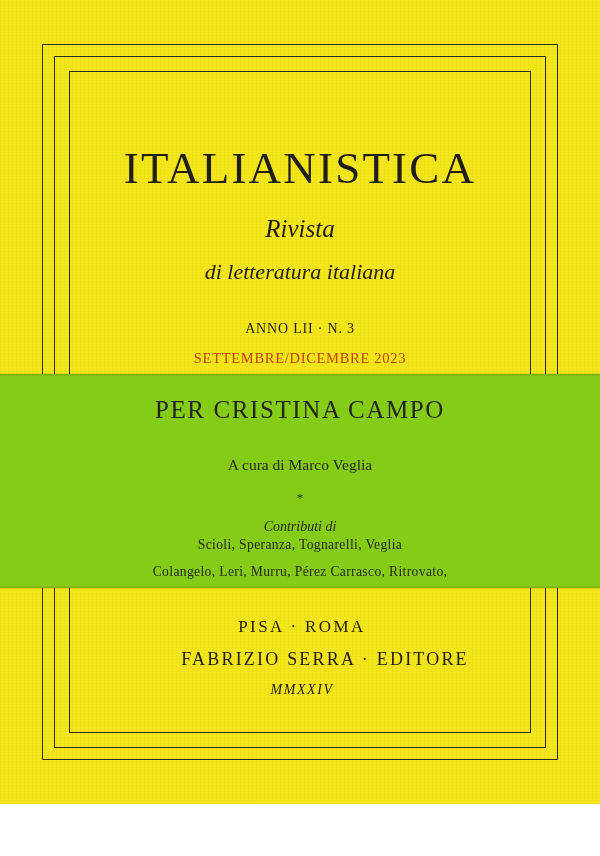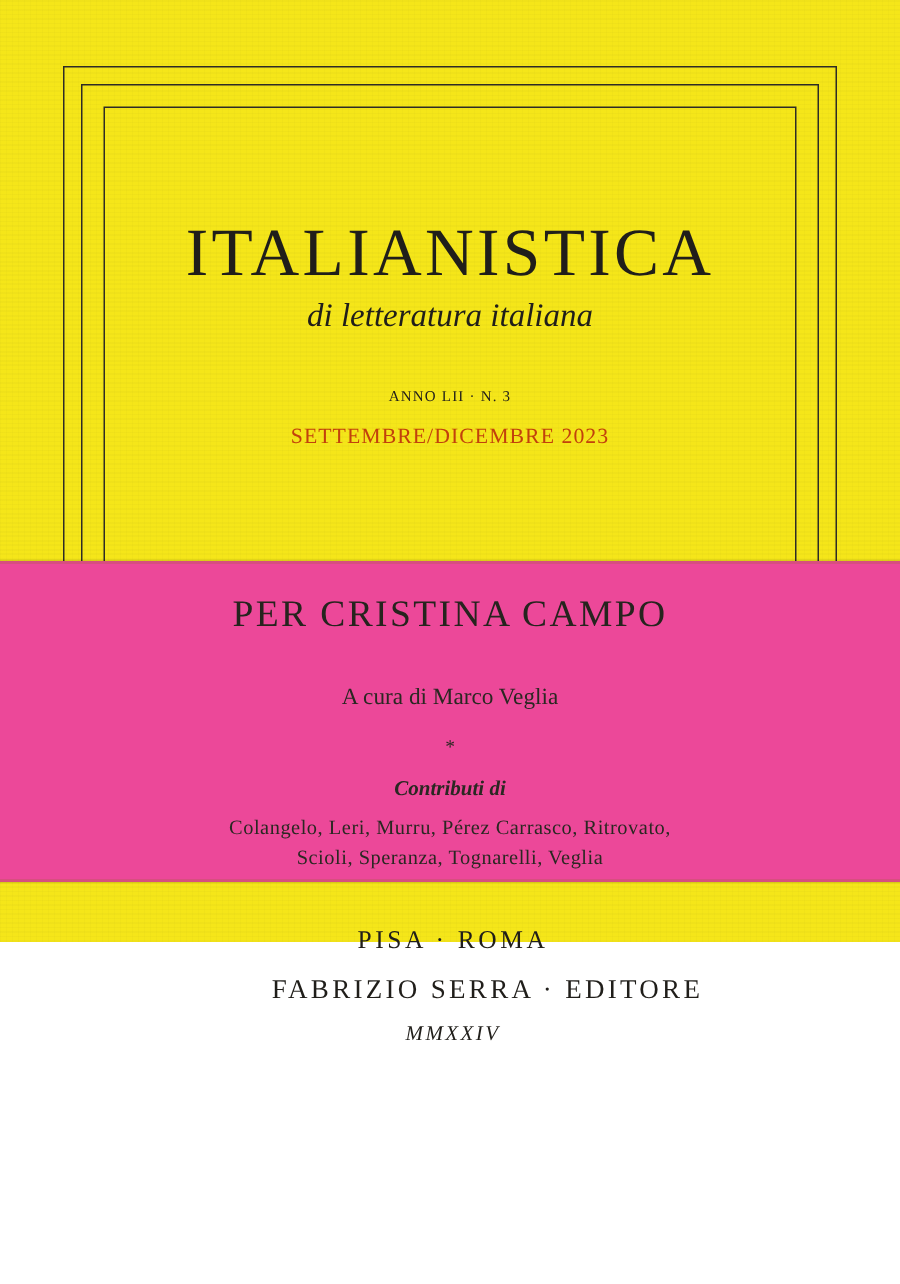--- a/index.html
+++ b/index.html
@@ -10,21 +10,21 @@
   body {
     width: 600px;
     height: 856px;
     font-family: "Liberation Serif", serif;
     overflow: hidden;
   }
 
   .cover {
     position: relative;
     width: 600px;
-    height: 628px;
+    height: 804px;
     background: #f5e619;
     box-sizing: border-box;
   }
 
   
   .paper-texture {
     position: absolute;
     inset: 0;
     background-image:
       repeating-linear-gradient(0deg, rgba(0,0,0,0.018) 0px, rgba(0,0,0,0.018) 1px, rgba(255,255,255,0) 1px, rgba(255,255,255,0) 3px),
@@ -32,21 +32,21 @@
     pointer-events: none;
   }
 
   
   .band {
     position: absolute;
     left: 0;
     right: 0;
     top: 374px;
     height: 214px;
-    background: #ec4899;
+    background: #84cc16;
     box-shadow: 0 -1px 0 rgba(0,0,0,0.10), 0 1px 0 rgba(0,0,0,0.10);
     z-index: 3;
   }
   .band-edge-top,
   .band-edge-bottom {
     position: absolute;
     left: 0;
     right: 0;
     height: 2px;
     background: rgba(120,110,10,0.18);
@@ -75,21 +75,20 @@
     margin-top: 17px;
     font-size: 13px;
     color: #2a2822;
     line-height: 1;
   }
   .band-contrib-label {
     margin-top: 15px;
     font-size: 14px;
     font-style: italic;
     color: #2a2822;
-    font-weight: bold;
   }
   .band-contrib-names {
     margin-top: 7px;
     font-size: 13.6px;
     letter-spacing: 0.35px;
     color: #2a2822;
     line-height: 1.45;
   }
 
   
@@ -140,28 +139,28 @@
     color: #201e1a;
     line-height: 1;
   }
   .subtitle-1 {
     margin-top: 24px;
     font-size: 25px;
     font-style: italic;
     color: #201e1a;
   }
   .subtitle-2 {
-    margin-top: 6px;
+    margin-top: 16px;
     font-size: 22px;
     font-style: italic;
     color: #201e1a;
   }
   .issue-line {
     margin-top: 36px;
-    font-size: 10px;
+    font-size: 14px;
     letter-spacing: 0.8px;
     color: #201e1a;
   }
   .date-line {
     margin-top: 13px;
     font-size: 14.5px;
     letter-spacing: 0.7px;
     color: #c2410c;
   }
 
@@ -196,37 +195,38 @@
 <div class="cover">
 
   <div class="paper-texture"></div>
 
   <div class="frame-outer"></div>
   <div class="frame-mid"></div>
   <div class="frame-inner"></div>
 
   <div class="content">
     <div class="journal-title">ITALIANISTICA</div>
+    <div class="subtitle-1">Rivista</div>
     <div class="subtitle-2">di letteratura italiana</div>
     <div class="issue-line">ANNO LII · N. 3</div>
     <div class="date-line">SETTEMBRE/DICEMBRE 2023</div>
 
     <div class="imprint">
       <div class="imprint-city">PISA · ROMA</div>
       <div class="imprint-publisher">FABRIZIO SERRA · EDITORE</div>
       <div class="imprint-year">MMXXIV</div>
     </div>
   </div>
 
   <div class="band">
     <div class="band-edge-top"></div>
     <div class="band-edge-bottom"></div>
     <div class="band-inner">
       <div class="band-title">PER CRISTINA CAMPO</div>
       <div class="band-editor">A cura di Marco Veglia</div>
       <div class="band-star">*</div>
       <div class="band-contrib-label">Contributi di</div>
+      <div class="band-contrib-names" style="margin-top:0;">Scioli, Speranza, Tognarelli, Veglia</div>
       <div class="band-contrib-names">Colangelo, Leri, Murru, Pérez Carrasco, Ritrovato,</div>
-      <div class="band-contrib-names" style="margin-top:0;">Scioli, Speranza, Tognarelli, Veglia</div>
     </div>
   </div>
 
 </div>
 
 </body></html>

